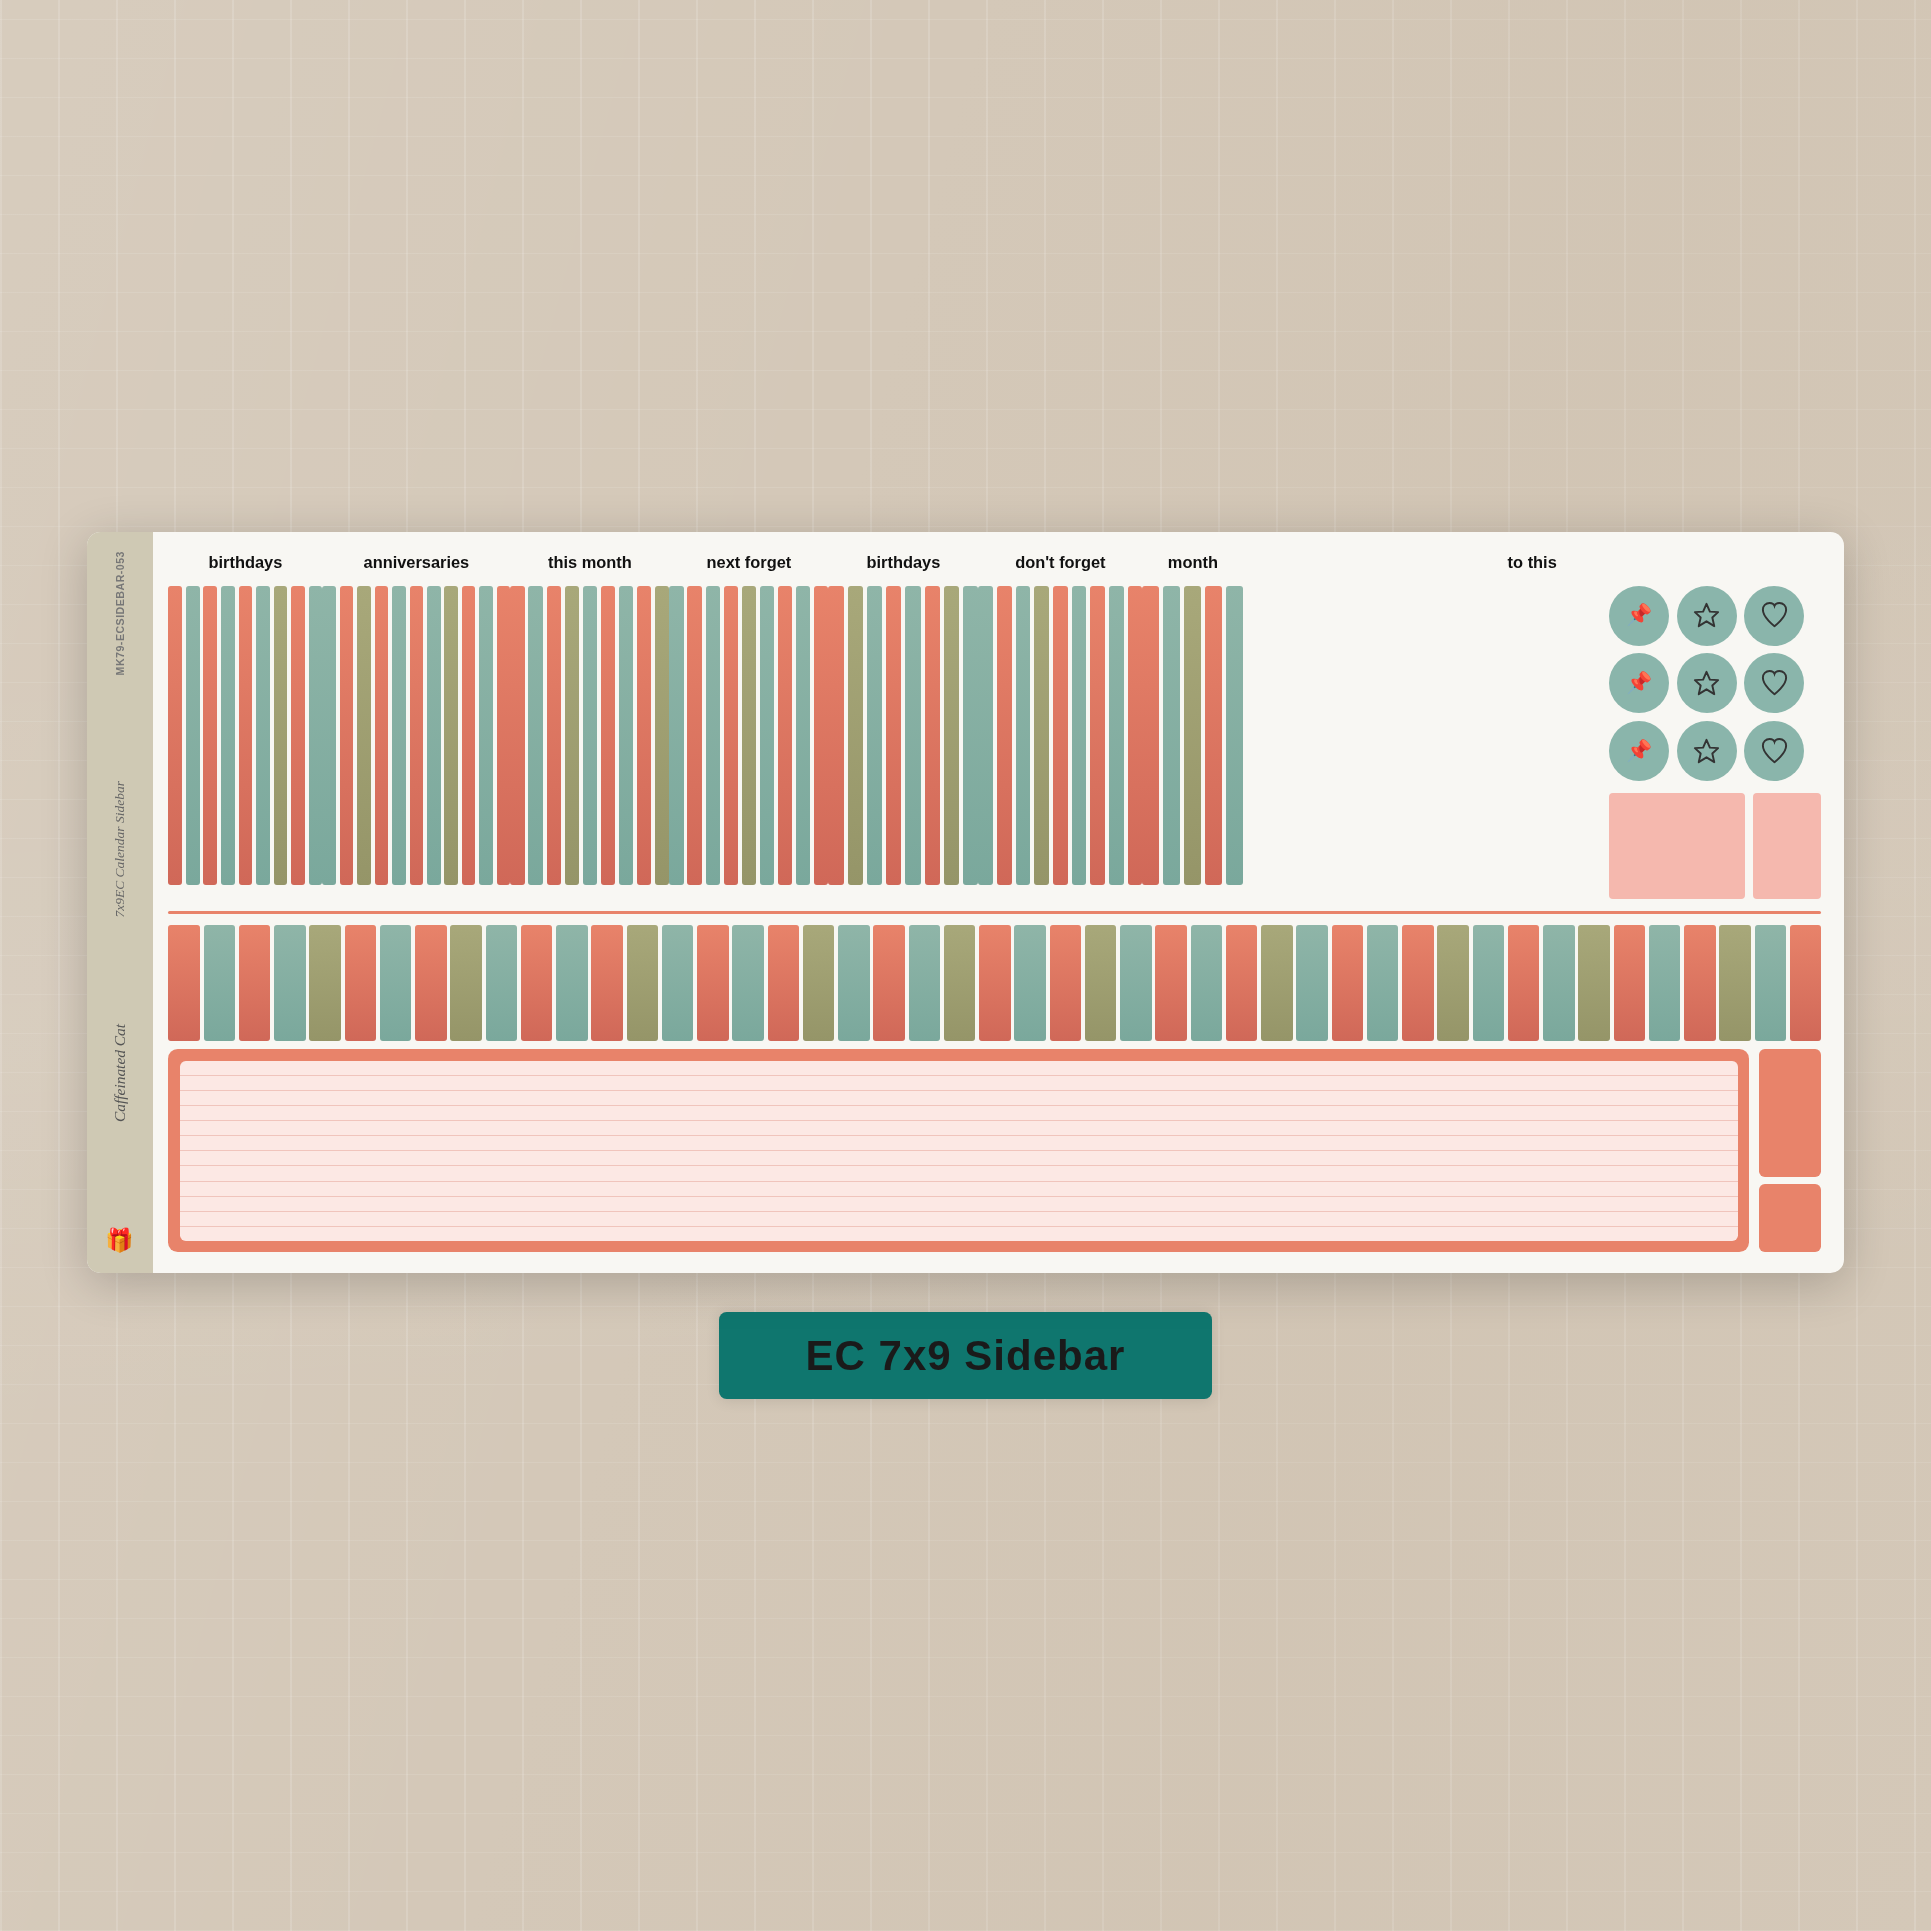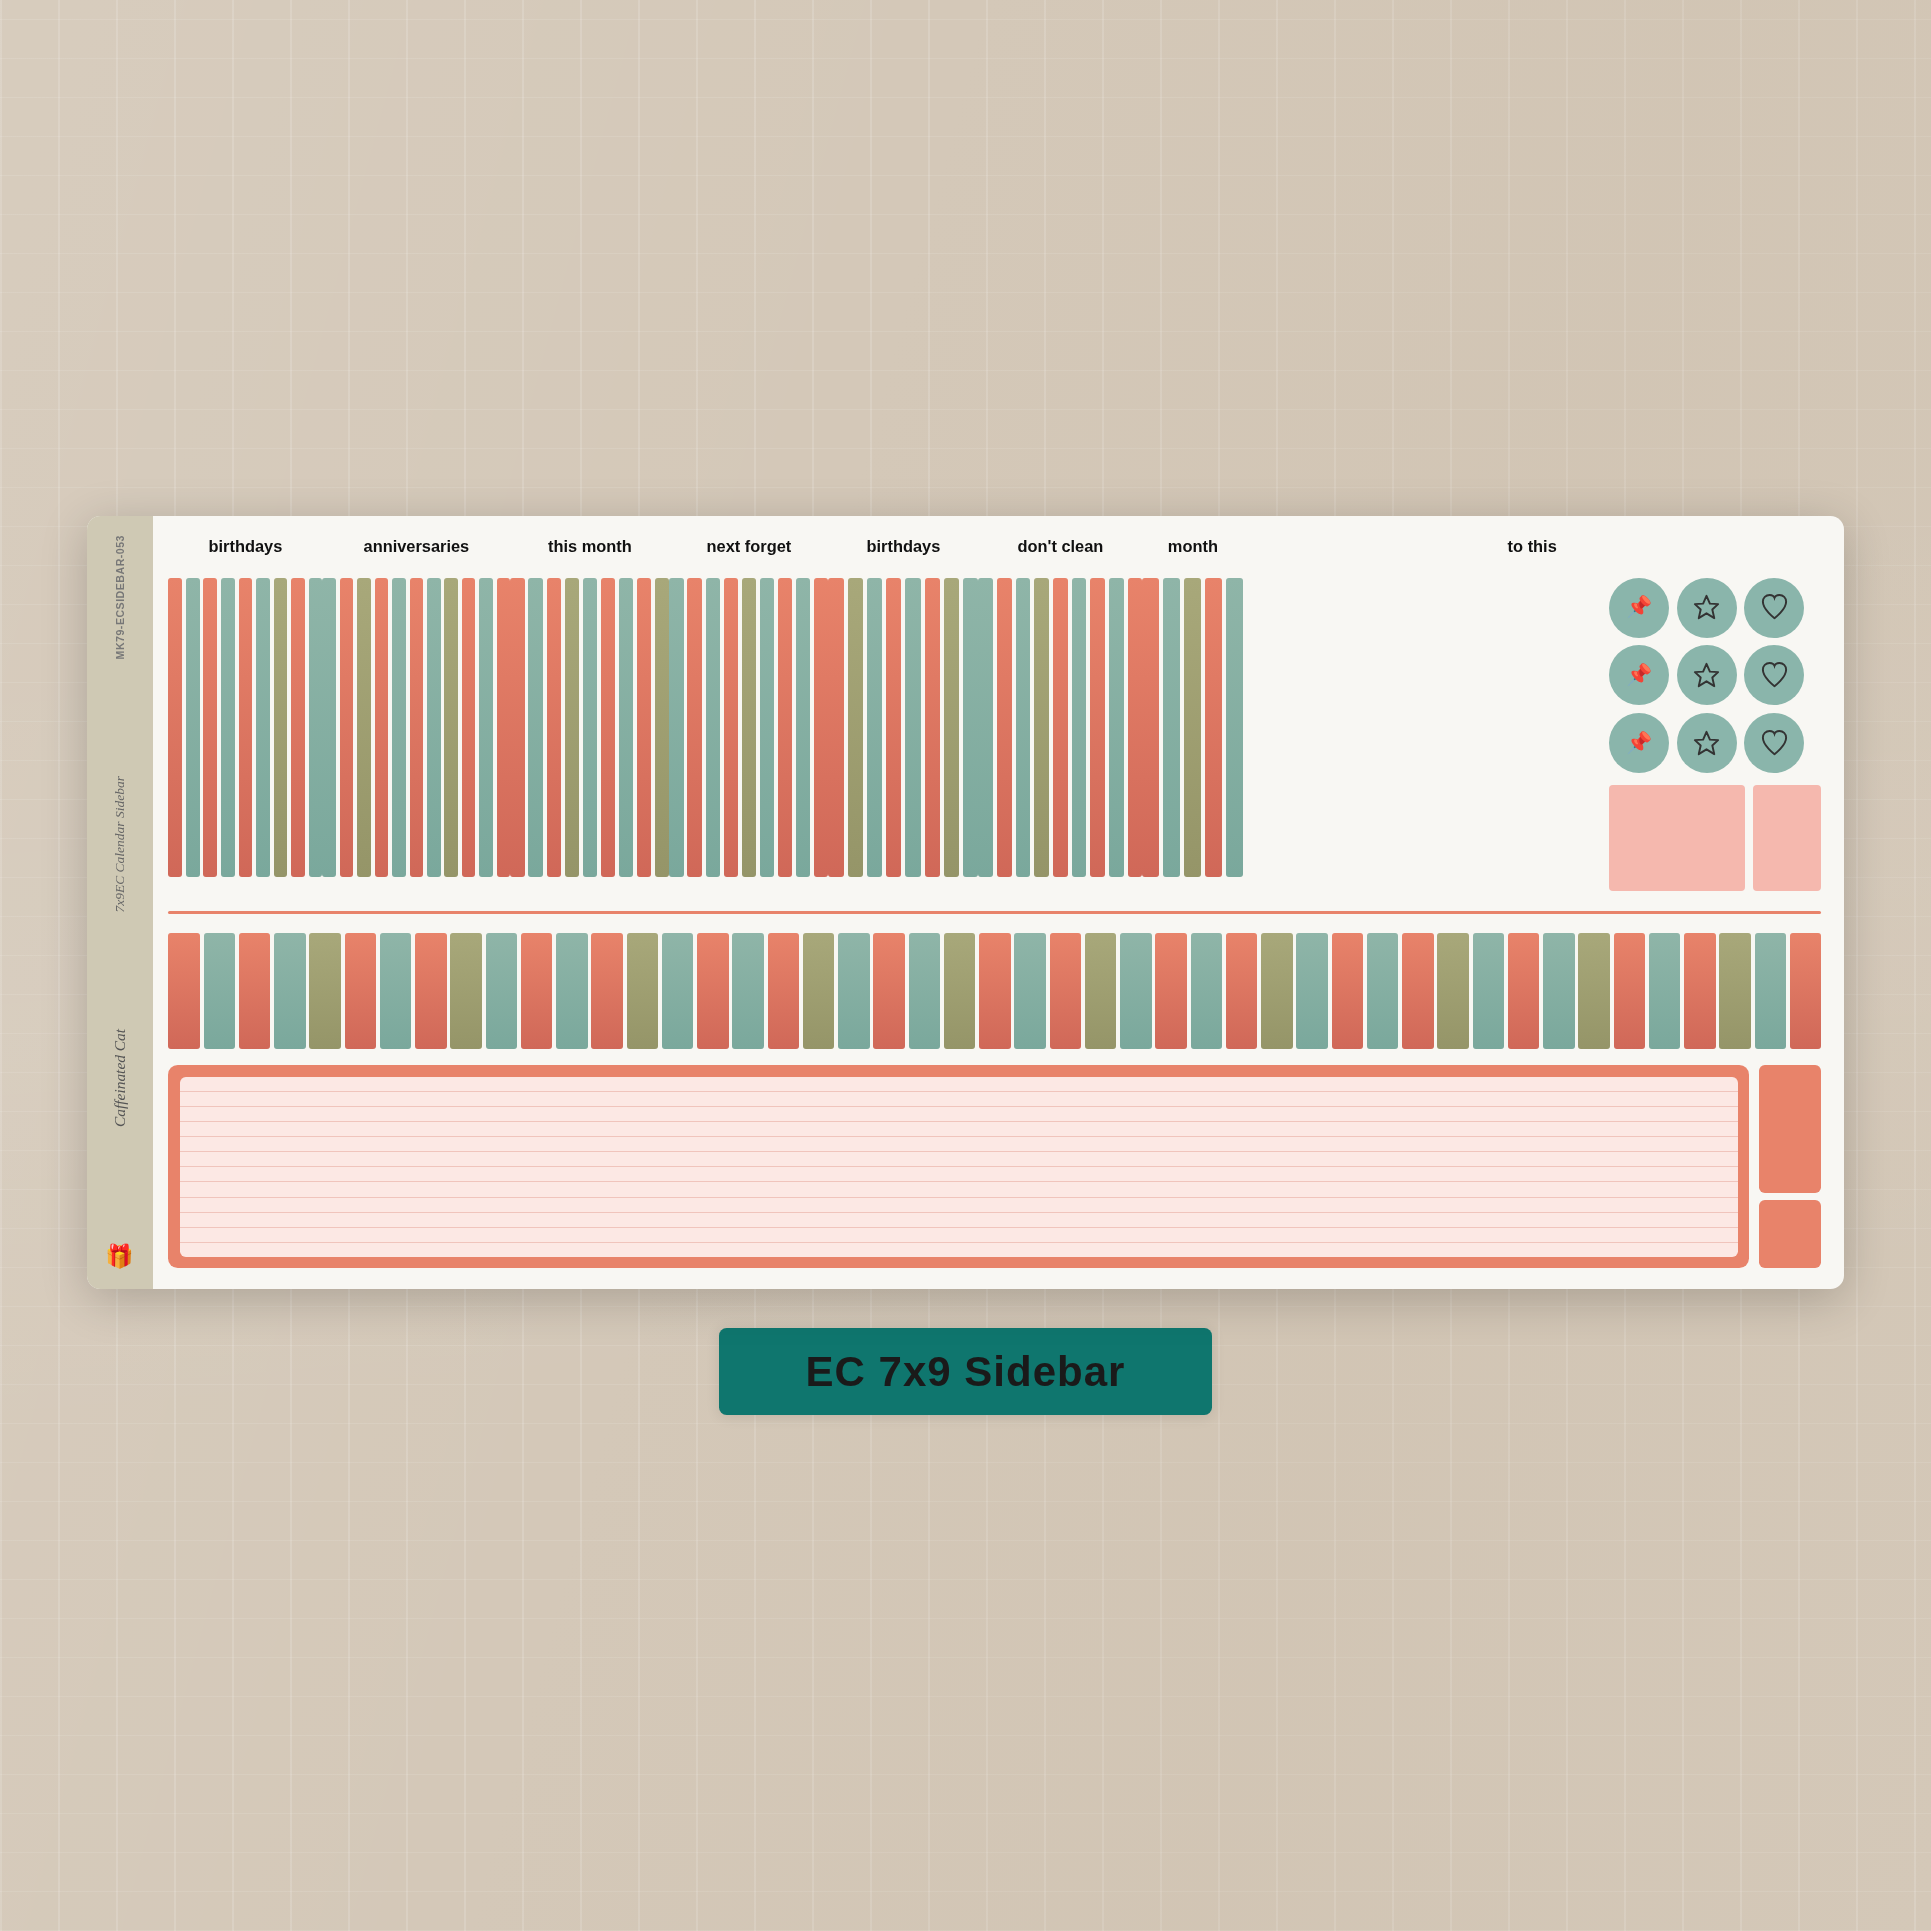--- a/index.html
+++ b/index.html
@@ -129,29 +129,29 @@
 
     <div class="left-spine">
       <div class="spine-code">MK79-ECSIDEBAR-053</div>
       <div class="spine-name">7x9EC Calendar Sidebar</div>
       <div class="spine-brand">Caffeinated Cat</div>
       <div class="spine-emoji">🎁</div>
     </div>
 
     <div class="sheet-body">
 
-      <div style="display:flex; flex-direction:column; flex:1; gap:16px;">
+      <div style="display:flex; flex-direction:column; flex:1; gap:8px;">
 
         <div style="display:flex; align-items:flex-end; padding-bottom:5.8px; gap:0;">
           <div class="h-label" style="width:154px;">birthdays</div>
           <div class="h-label" style="width:188px;">anniversaries</div>
           <div class="h-label" style="width:159px;">this month</div>
           <div class="h-label" style="width:159px;">next forget</div>
           <div class="h-label" style="width:150px;">birthdays</div>
-          <div class="h-label" style="width:164px;">don't clean</div>
+          <div class="h-label" style="width:164px;">don't forget</div>
           <div class="h-label" style="width:101px;">month</div>
           <div class="h-label" style="flex:1;">to this</div>
         </div>
 
         <div style="display:flex; gap:11.6px; align-items:flex-start;">
 
           <div style="display:flex; gap:0; flex:1;">
 
             <div style="width:154px; display:flex; gap:3.9px; height:299px;">
               <div class="s-bar" style="flex:1; background:linear-gradient(180deg,#e8836a,#d06858); border-radius:2.9px;"></div>

